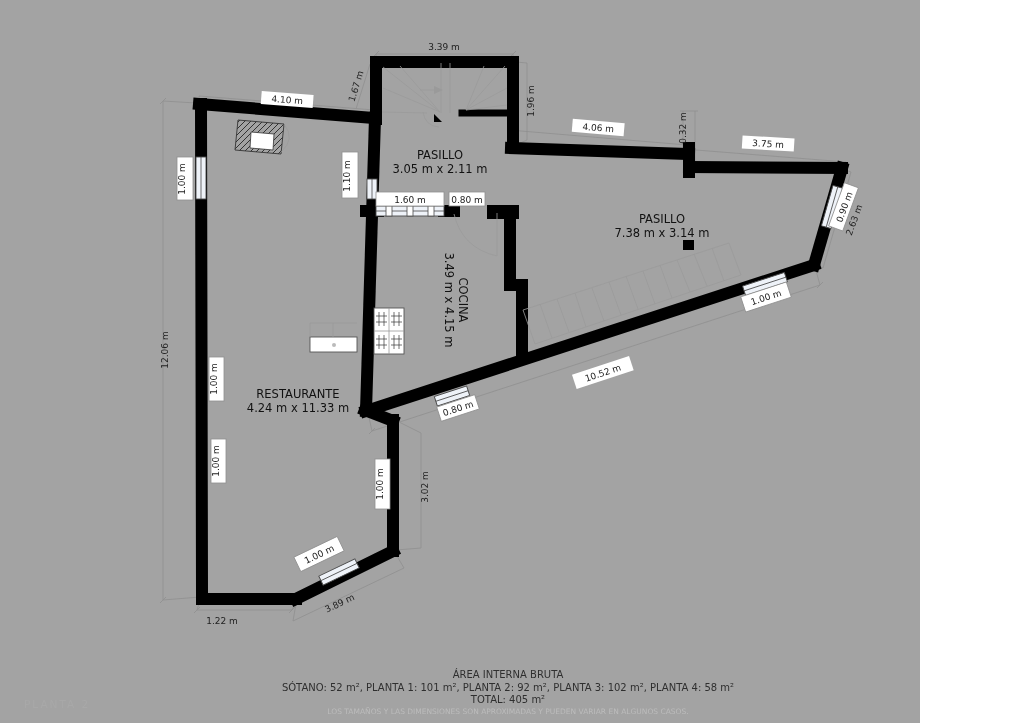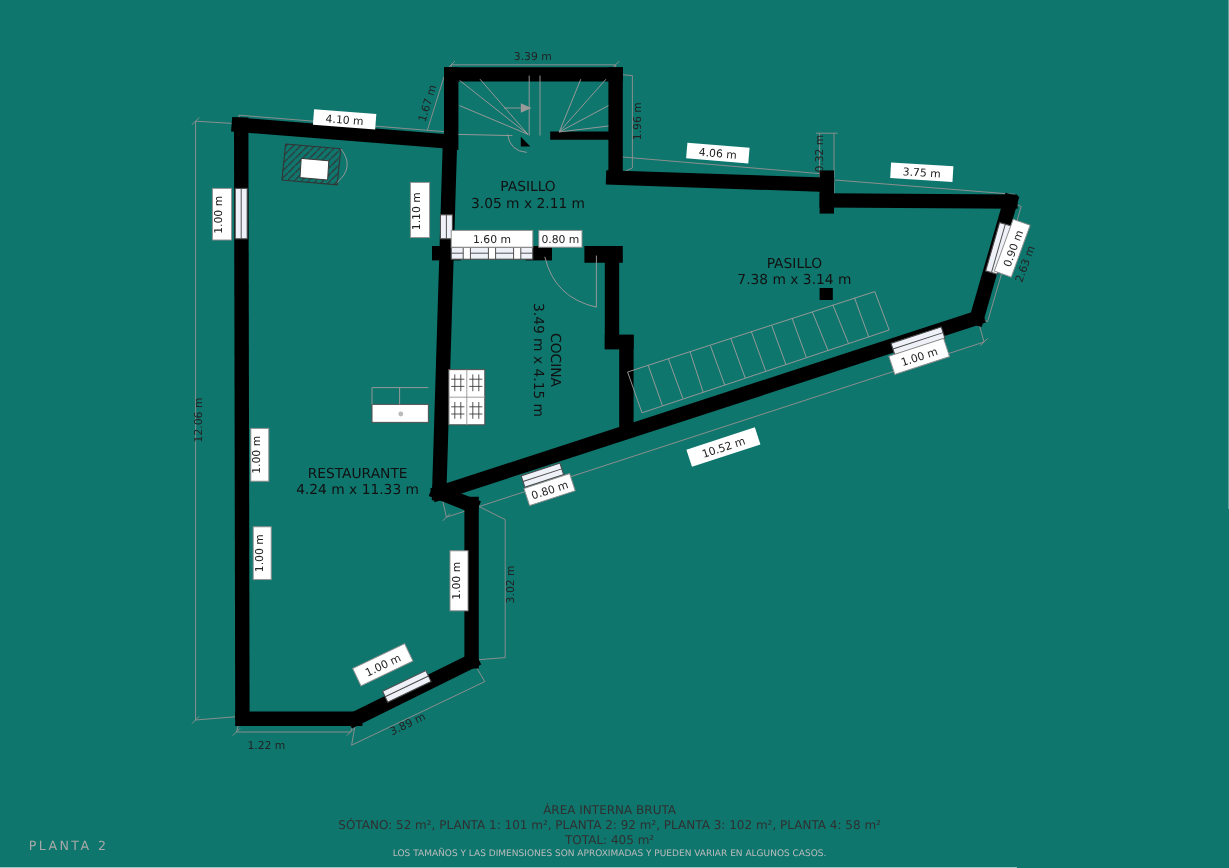--- a/index.html
+++ b/index.html
@@ -1,16 +1,16 @@
 <!DOCTYPE html>
 <html><head>
 <meta charset="utf-8">
 <style>
   html,body{margin:0;padding:0;background:#fff;}
-  .page{position:relative;width:1024px;height:723px;background:#0f766e;overflow:hidden;
+  .page{position:relative;width:920px;height:723px;background:#a3a3a3;overflow:hidden;
         font-family:"DejaVu Sans",sans-serif;}
   svg{position:absolute;left:0;top:0;}
   .wall{stroke:#000;stroke-width:12;fill:none;stroke-linecap:square;}
   .wallthick{stroke:#000;stroke-width:14;fill:none;stroke-linecap:square;}
   .wallthin{stroke:#000;stroke-width:7;fill:none;stroke-linecap:square;}
   .dl{stroke:#8f8f8f;stroke-width:0.8;fill:none;}
   .dt{font-family:"DejaVu Sans",sans-serif;font-size:9px;fill:#222;}
   .bx{fill:#ffffff;stroke:#8f8f8f;stroke-width:0.8;}
   .lblbg{fill:#ffffff;stroke:none;}
   .winframe{fill:#eef2f8;stroke:#4a4a4a;stroke-width:0.9;}

